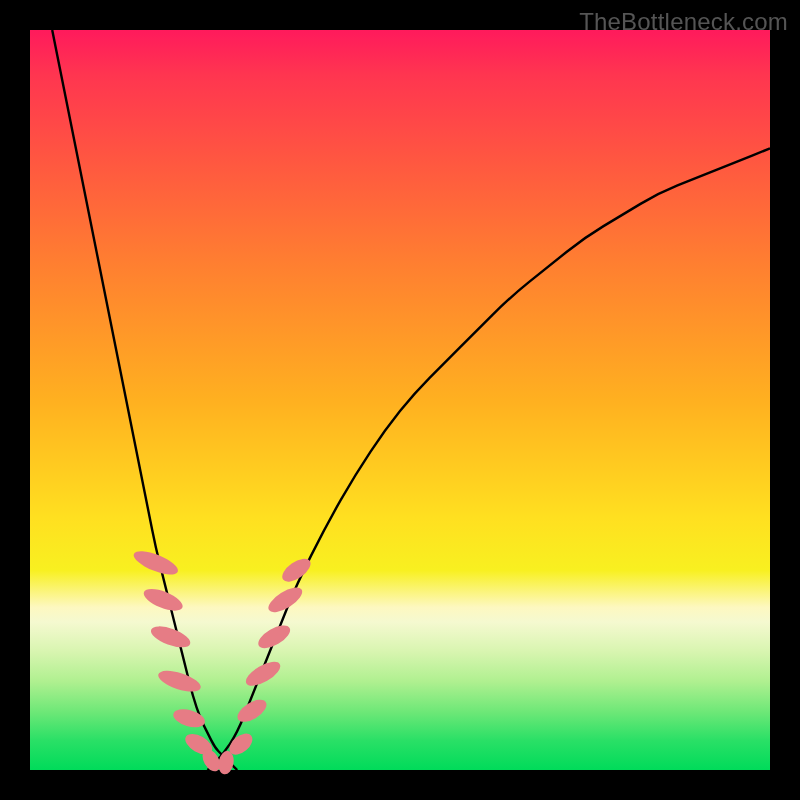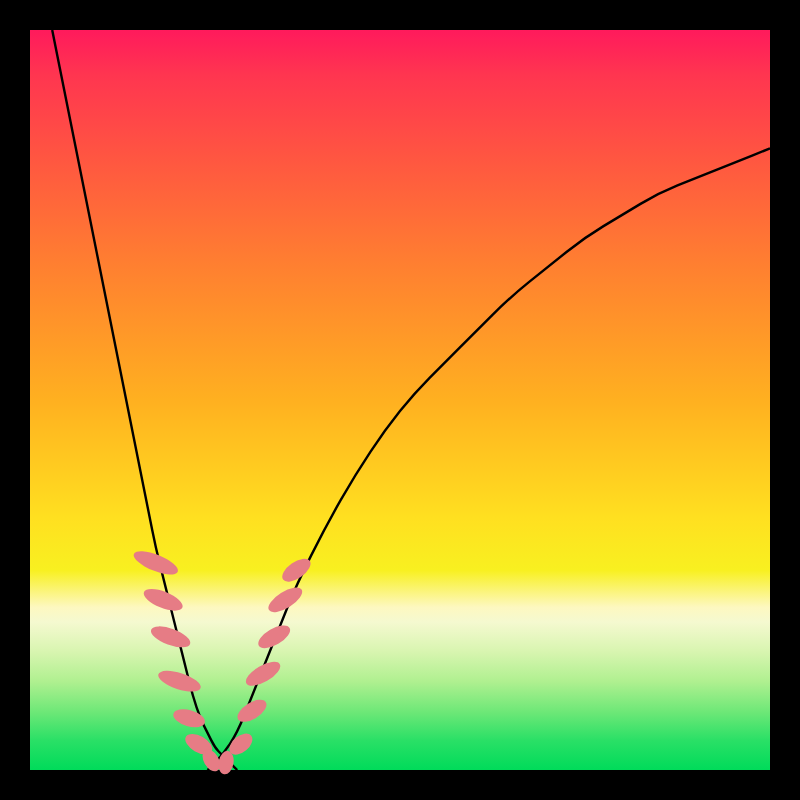--- a/index.html
+++ b/index.html
@@ -66,20 +66,21 @@
   }
   .marker {
     fill: #e67c85;
     stroke: none;
   }
 </style>
 </head>
 <body>
 
 <div class="frame">
+  <div class="watermark">TheBottleneck.com</div>
   <div class="plot-area">
     <svg class="curves" viewBox="0 0 740 740" preserveAspectRatio="none">
       <path class="curve" d="M 22.2 0 Q 22.2 0 29.6 37 Q 37 74 44.400000000000006 111 Q 51.800000000000004 148 59.2 185 Q 66.6 222 74 259 Q 81.4 296 88.80000000000001 333 Q 96.2 370 103.6 407 Q 111 444 114.7 462.5 Q 118.4 481 122.10000000000001 499.5 Q 125.80000000000001 518 129.5 532.8 Q 133.2 547.6 136.89999999999998 562.4000000000001 Q 140.6 577.2 144.3 592 Q 148 606.8 151.7 621.5999999999999 Q 155.4 636.4 159.10000000000002 651.2 Q 162.8 666 166.5 677.1 Q 170.20000000000002 688.2 173.9 695.6 Q 177.6 703 181.3 710.4 Q 185 717.8 188.7 721.5 Q 192.4 725.2 196.10000000000002 728.9000000000001 Q 199.8 732.6 203.5 736.3 L 207.20000000000002 740"></path>
       <path class="curve" d="M 177.6 740 Q 177.6 740 185 732.6 Q 192.4 725.2 199.8 714.1 Q 207.20000000000002 703 214.60000000000002 684.5 Q 222 666 229.4 647.5 Q 236.8 629 244.20000000000002 610.5 Q 251.60000000000002 592 259 573.5 Q 266.4 555 281.2 525.4 Q 296 495.79999999999995 310.8 469.9 Q 325.6 444 340.4 421.79999999999995 Q 355.2 399.59999999999997 370 381.09999999999997 Q 384.8 362.59999999999997 399.6 347.79999999999995 Q 414.40000000000003 332.99999999999994 429.20000000000005 318.2 Q 444 303.40000000000003 462.5 284.9 Q 481 266.4 499.5 251.59999999999997 Q 518 236.79999999999995 536.5 222 Q 555 207.20000000000005 573.5 196.10000000000002 Q 592 185 610.5 173.89999999999998 Q 629 162.79999999999995 647.5 155.39999999999998 Q 666 148 684.5 140.60000000000002 Q 703 133.20000000000005 721.5 125.80000000000001 L 740 118.39999999999998"></path>
       <g id="marker-group">
           <ellipse cx="125.80000000000001" cy="532.8" rx="8.14" ry="23.680000000000003" class="marker" transform="rotate(-68 125.80000000000001 532.8)"></ellipse>
           <ellipse cx="133.2" cy="569.8" rx="8.14" ry="20.72" class="marker" transform="rotate(-68 133.2 569.8)"></ellipse>
           <ellipse cx="140.6" cy="606.8" rx="8.14" ry="20.72" class="marker" transform="rotate(-70 140.6 606.8)"></ellipse>
           <ellipse cx="149.48" cy="651.2" rx="8.14" ry="22.200000000000003" class="marker" transform="rotate(-72 149.48 651.2)"></ellipse>
           <ellipse cx="159.1" cy="688.2" rx="8.14" ry="16.28" class="marker" transform="rotate(-74 159.1 688.2)"></ellipse>

